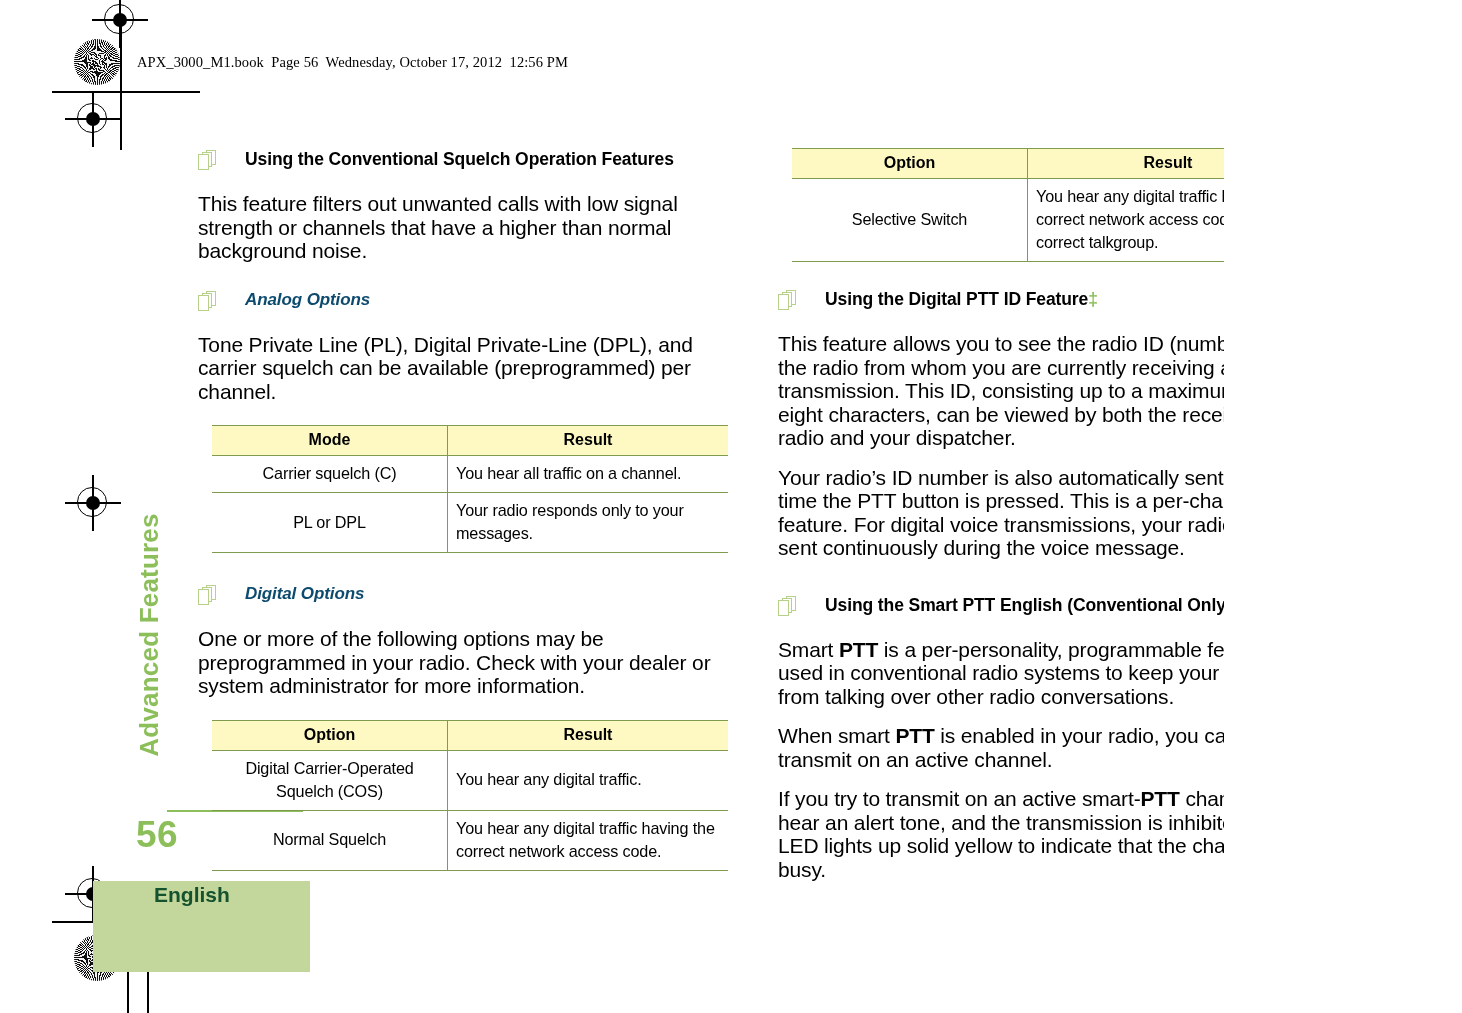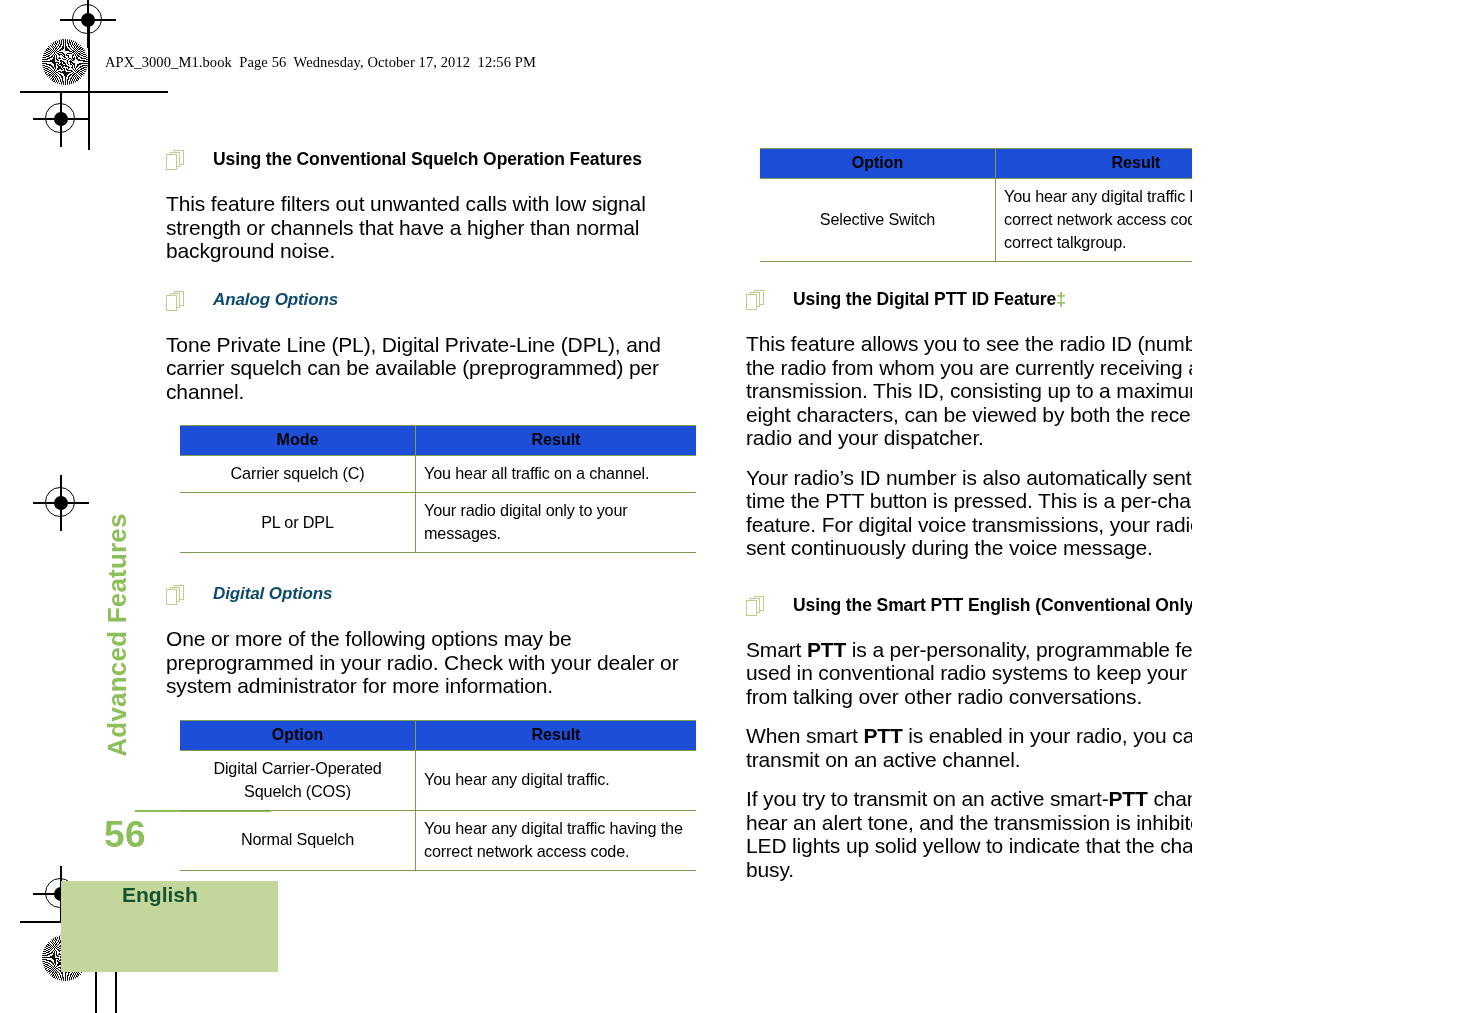--- a/index.html
+++ b/index.html
@@ -11,20 +11,21 @@
   body {
     font-family: "Liberation Sans", sans-serif;
     color: #000000;
   }
   #page {
     position: relative;
     width: 1192px;
     height: 1013px;
     overflow: hidden;
     background: #ffffff;
+    margin-left: 32px;
   }
 
   
   .reg-cross {
     position: absolute;
     width: 56px;
     height: 56px;
   }
   .reg-cross .ring {
     position: absolute;
@@ -220,21 +221,21 @@
   
   table.doc-table {
     border-collapse: collapse;
     table-layout: fixed;
     width: 516px;
     margin-left: 14px;
     border-top: 1.4px solid #7e9b4e;
     border-bottom: 1.4px solid #7e9b4e;
   }
   table.doc-table th {
-    background: #1d4ed8;
+    background: #fef9c3;
     font-size: 16px;
     font-weight: bold;
     text-align: center;
     padding: 5px 8px 6px 8px;
     border-bottom: 1.4px solid #7e9b4e;
     color: #000;
   }
   table.doc-table th.c1 { width: 219px; }
   table.doc-table th.c2 { border-left: 1.4px solid #7e9b4e; }
   table.doc-table td {
@@ -394,21 +395,21 @@
           <th class="c2">Result</th>
         </tr>
       </thead>
       <tbody>
         <tr>
           <td class="k">Carrier squelch (C)</td>
           <td class="v">You hear all traffic on a channel.</td>
         </tr>
         <tr>
           <td class="k">PL or DPL</td>
-          <td class="v">Your radio digital only to your messages.</td>
+          <td class="v">Your radio responds only to your messages.</td>
         </tr>
       </tbody>
     </table>
 
     <div class="sp-30"></div>
     <div class="h-row">
       <span class="h-icon">
         <span class="pages-icon">
             <i></i>
             <i></i>

